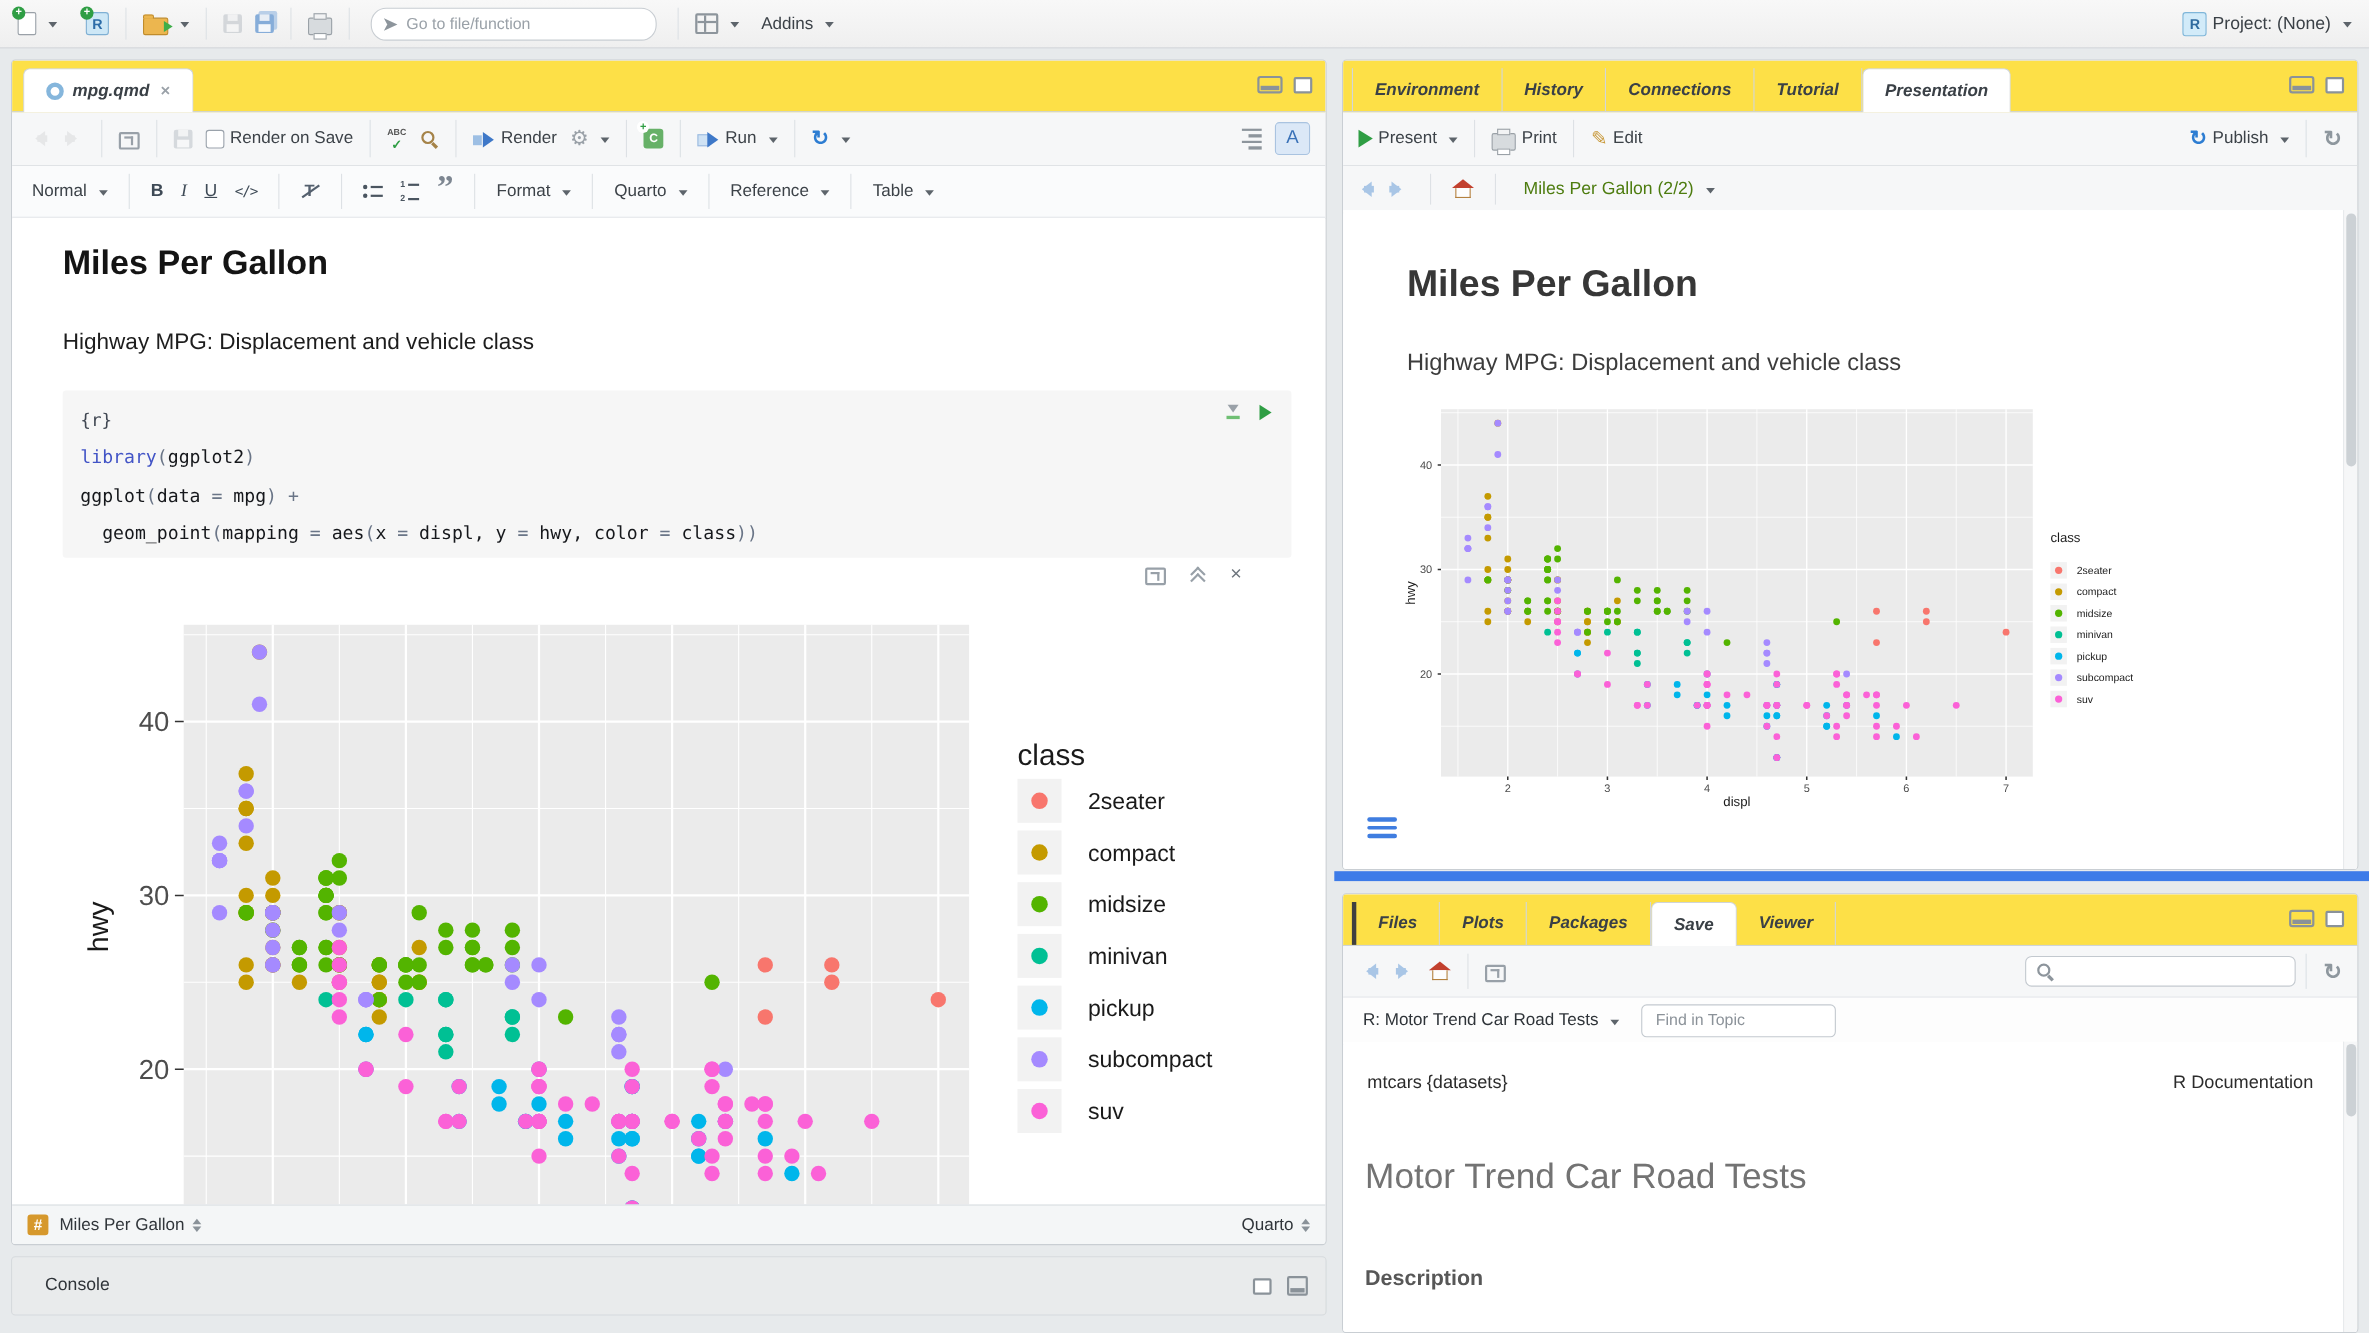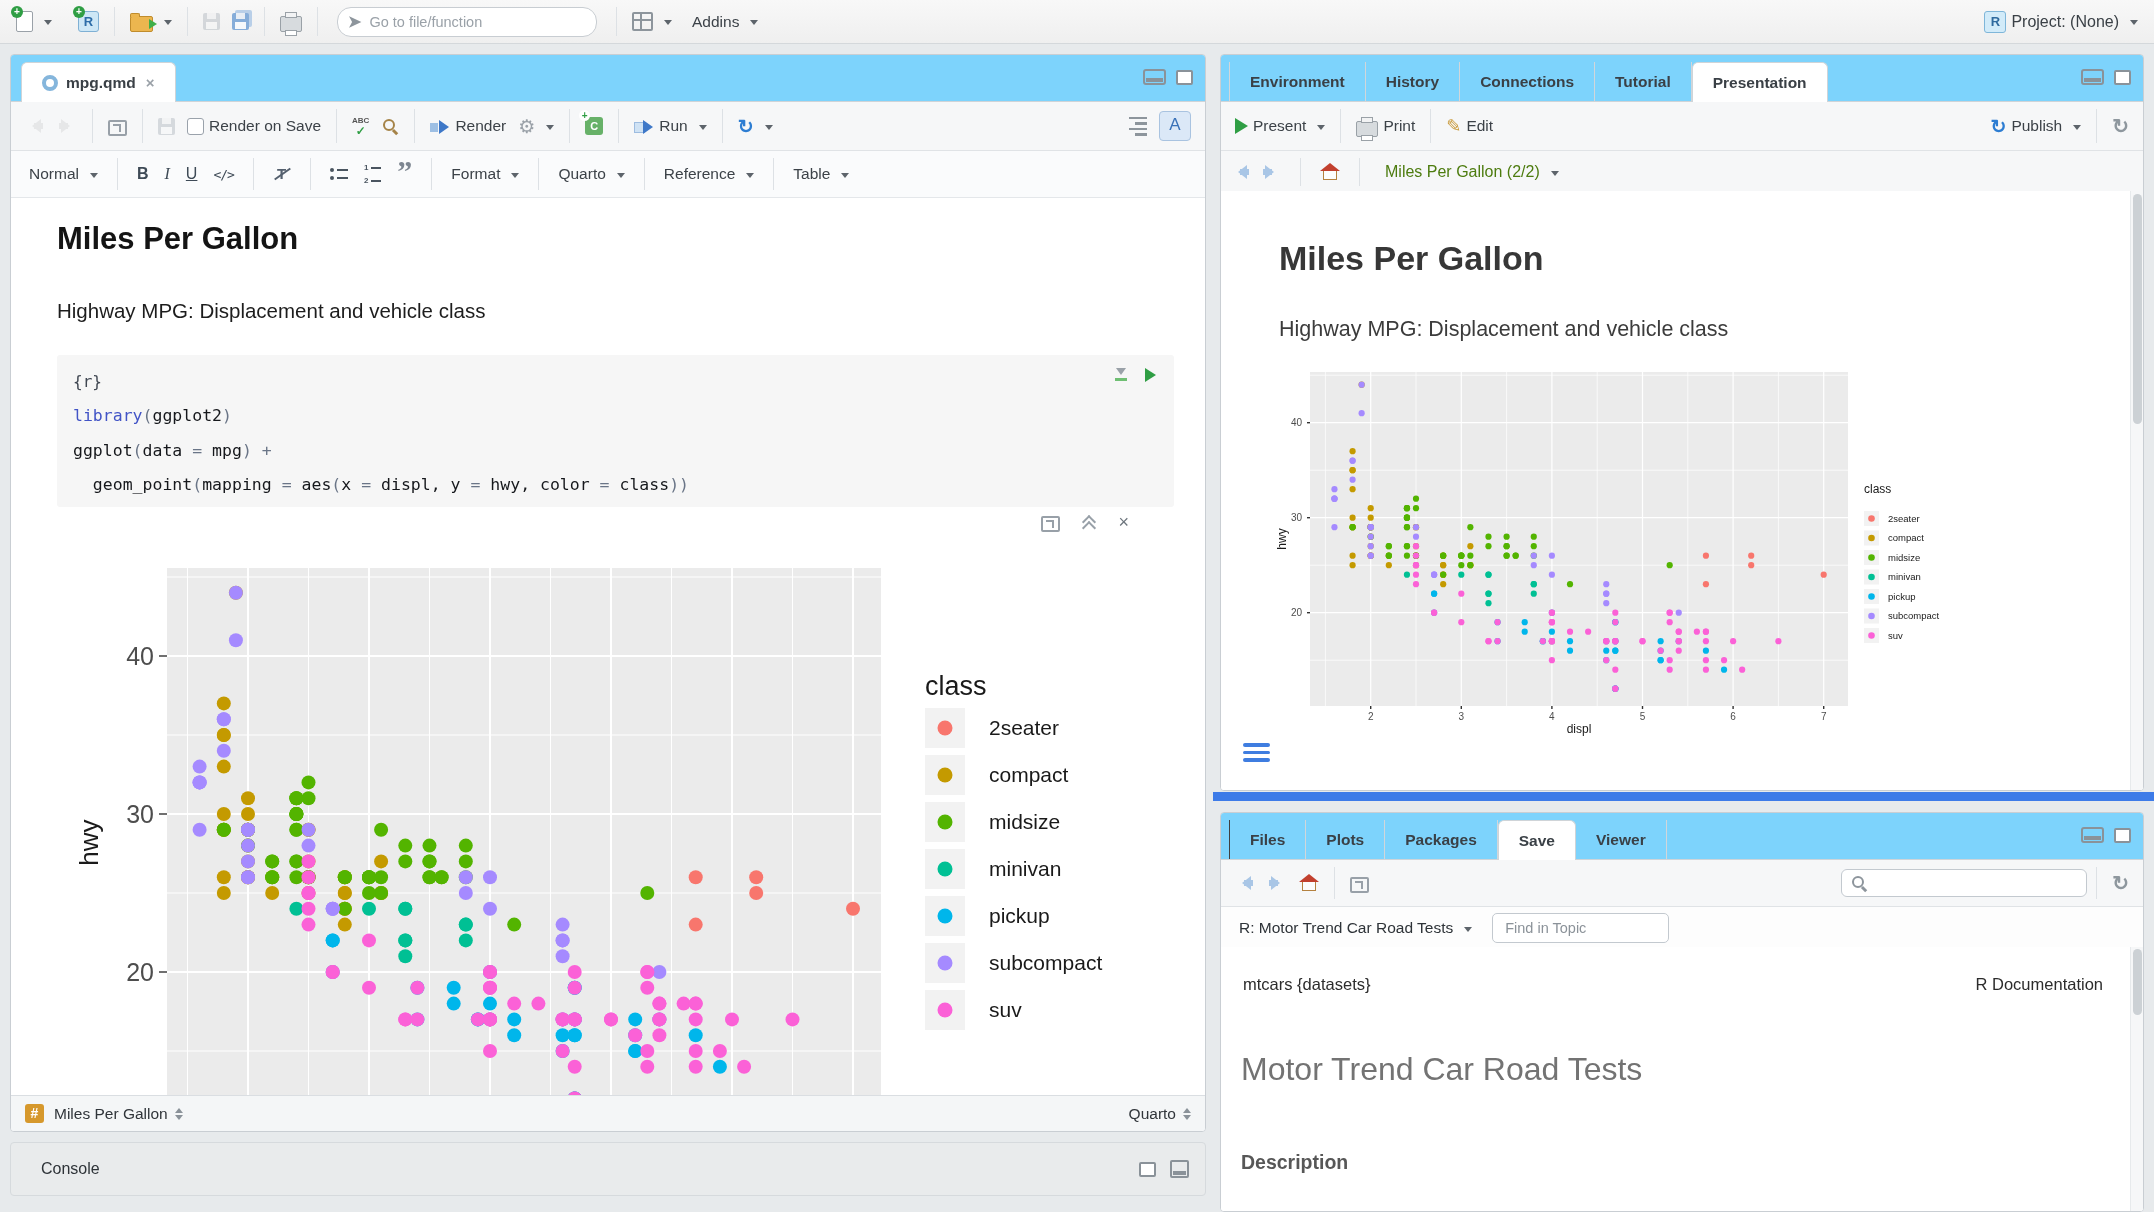--- a/index.html
+++ b/index.html
@@ -120,21 +120,21 @@
 
   
   .main-toolbar{position:absolute;left:0;top:0;width:2154px;height:44px;background:linear-gradient(#f8f8f8,#efefef);border-bottom:1px solid #d4d8db;display:flex;align-items:center;padding:0 10px;box-sizing:border-box;}
   .goto-box{display:flex;align-items:center;gap:6px;width:238px;height:28px;background:#fff;border:1px solid #c8cdd2;border-radius:14px;padding:0 10px;margin:0 10px;}
   .goto-box input{border:none;outline:none;flex:1;font-size:14.5px;color:#333;background:transparent;}
   .goto-box input::placeholder{color:#9aa1a8;}
   .spacer{flex:1;}
 
   
   .pane{position:absolute;background:#fff;border:1px solid #c9ced3;border-radius:4px;box-sizing:border-box;overflow:hidden;}
-  .tabbar{position:relative;height:46px;background:#7dd3fc;border-bottom:1px solid #cfd4d8;display:flex;align-items:flex-end;padding-left:0;}
+  .tabbar{position:relative;height:46px;background:#fde047;border-bottom:1px solid #cfd4d8;display:flex;align-items:flex-end;padding-left:0;font-style:italic;}
   .tab{height:39px;padding:0 20px;line-height:39px;font-size:15.5px;font-weight:600;color:#3a4046;border-right:1px solid #d2d6da;display:flex;align-items:center;gap:8px;}
   .tab.active{background:#fff;border:1px solid #cfd4d8;border-bottom:none;border-radius:6px 6px 0 0;position:relative;top:1px;margin-left:10px;}
   .tab .x{color:#9aa1a8;font-size:15px;margin-left:2px;}
   .pane-winbtns{position:absolute;right:12px;top:14px;display:flex;align-items:center;}
   .ptoolbar{height:48px;background:#f6f7f8;border-bottom:1px solid #e0e3e6;display:flex;align-items:center;padding:0 8px;}
   .navbar{height:42px;background:#f6f7f8;border-bottom:1px solid #e0e3e6;display:flex;align-items:center;padding:0 10px;gap:10px;}
 
   
   .fmtbar{height:46px;background:#fafbfc;border-bottom:1px solid #e4e7ea;display:flex;align-items:center;padding:0 12px;gap:4px;}
   .src-content{position:absolute;top:144px;left:0;right:0;bottom:36px;background:#fff;overflow:hidden;}
@@ -1051,21 +1051,21 @@
       <div class="scrolltrack">
           <div class="scrollthumb" style="top:3px;height:230px;"></div>
         </div>
     </div>
   </div>
 
   <div class="blue-div"></div>
 
   <div class="pane" style="left:1220px;top:812px;width:924px;height:400px;">
     <div class="tabbar">
-      <div class="tab" style="margin-left:8px;border-left:1px solid #404040;align-items:flex-end;">
+      <div class="tab" style="margin-left:8px;border-left:4px solid #404040;align-items:flex-end;">
           <span>Files</span>
         </div>
       <div class="tab">
           <span>Plots</span>
         </div>
       <div class="tab">
           <span>Packages</span>
         </div>
       <div class="tab active" style="margin-left:0;">
           <span>Save</span>

